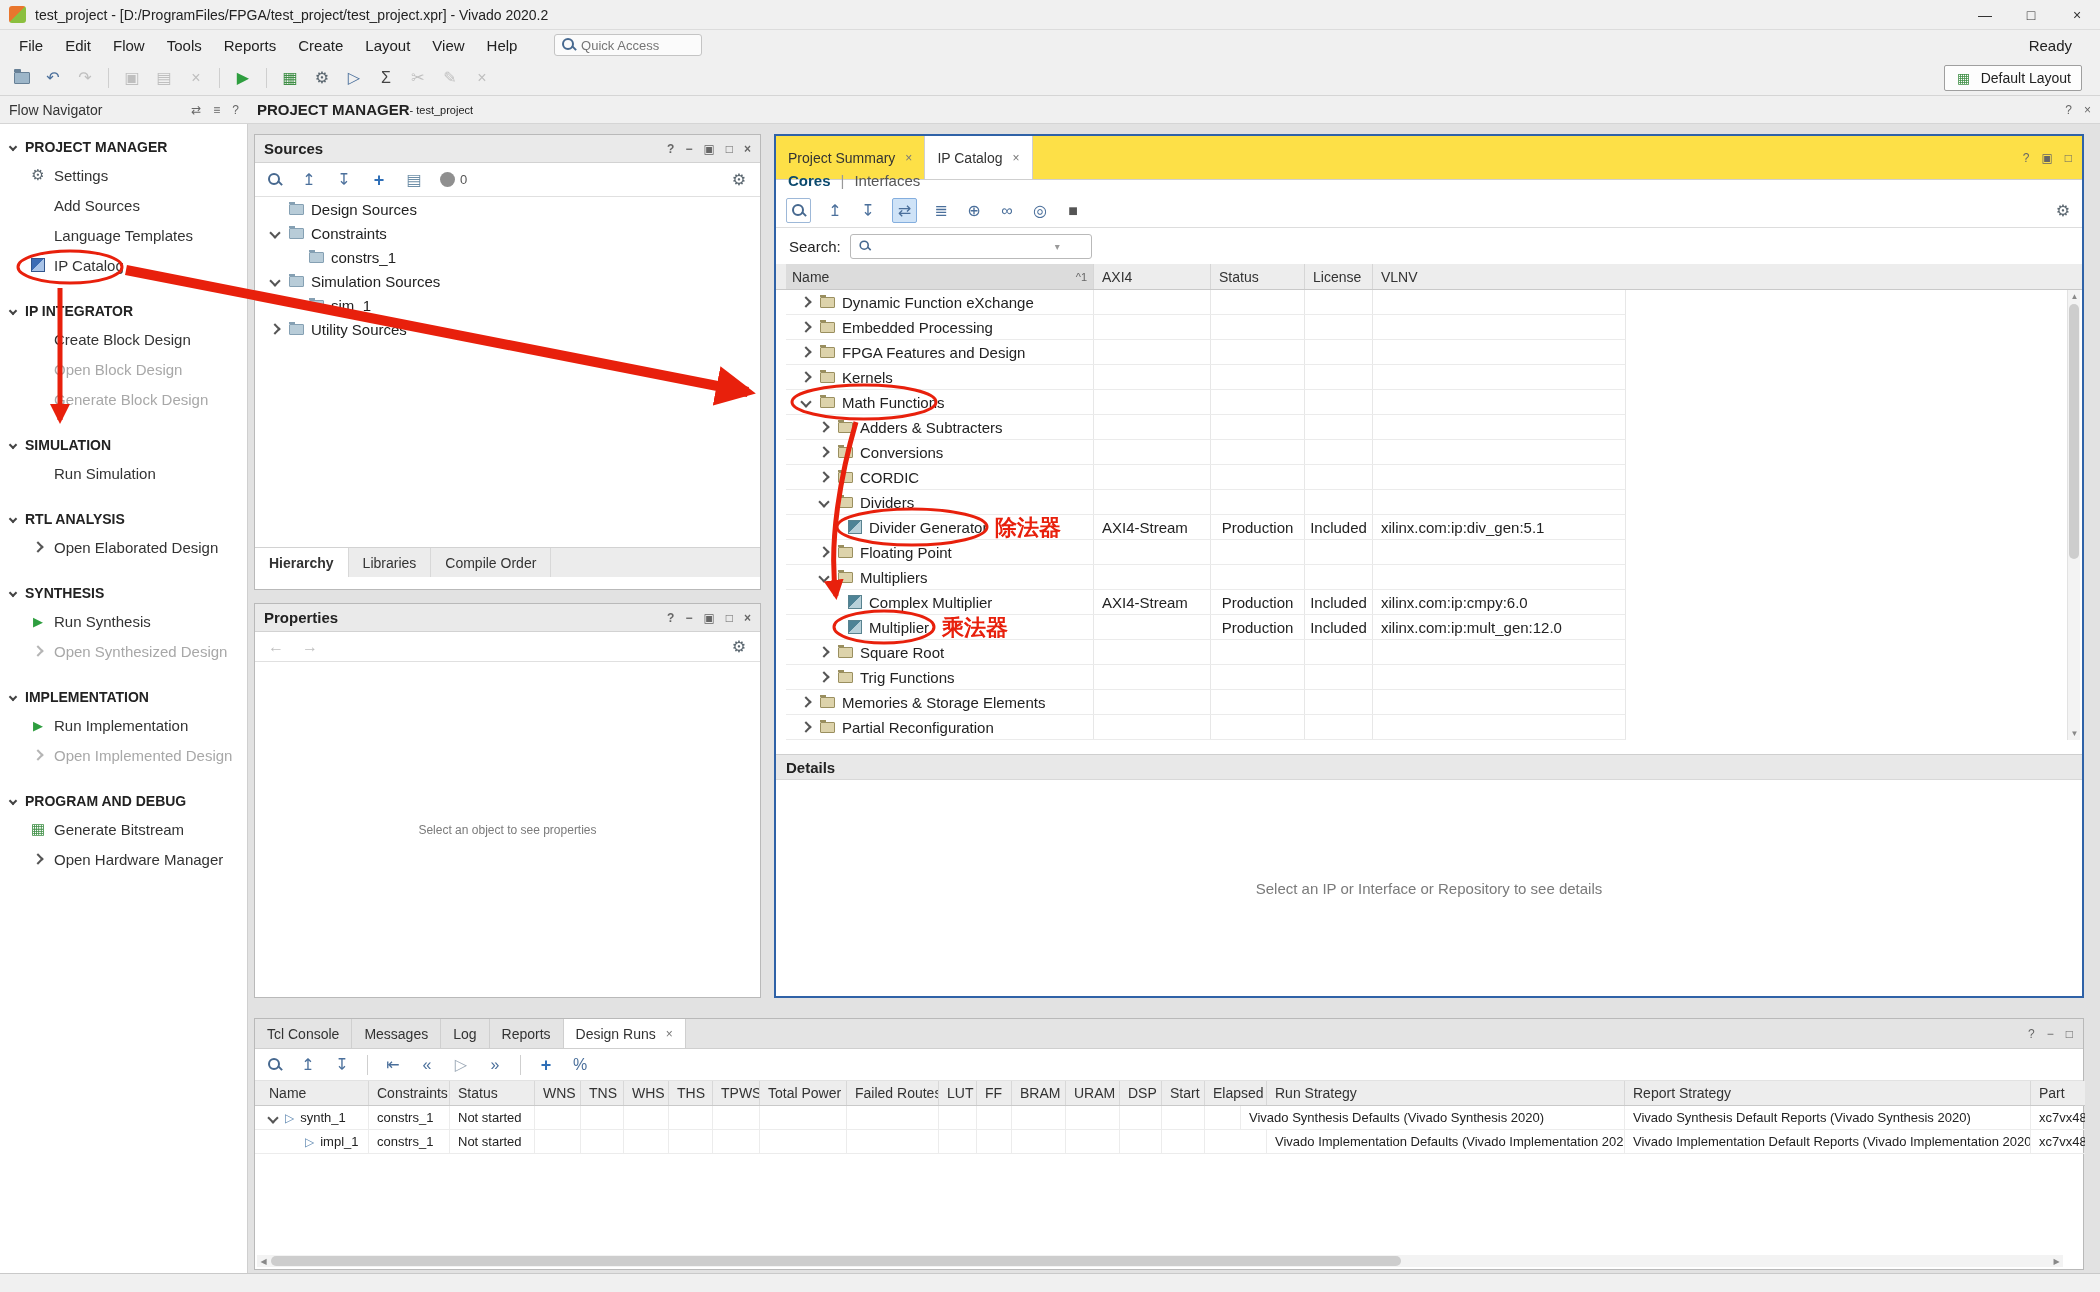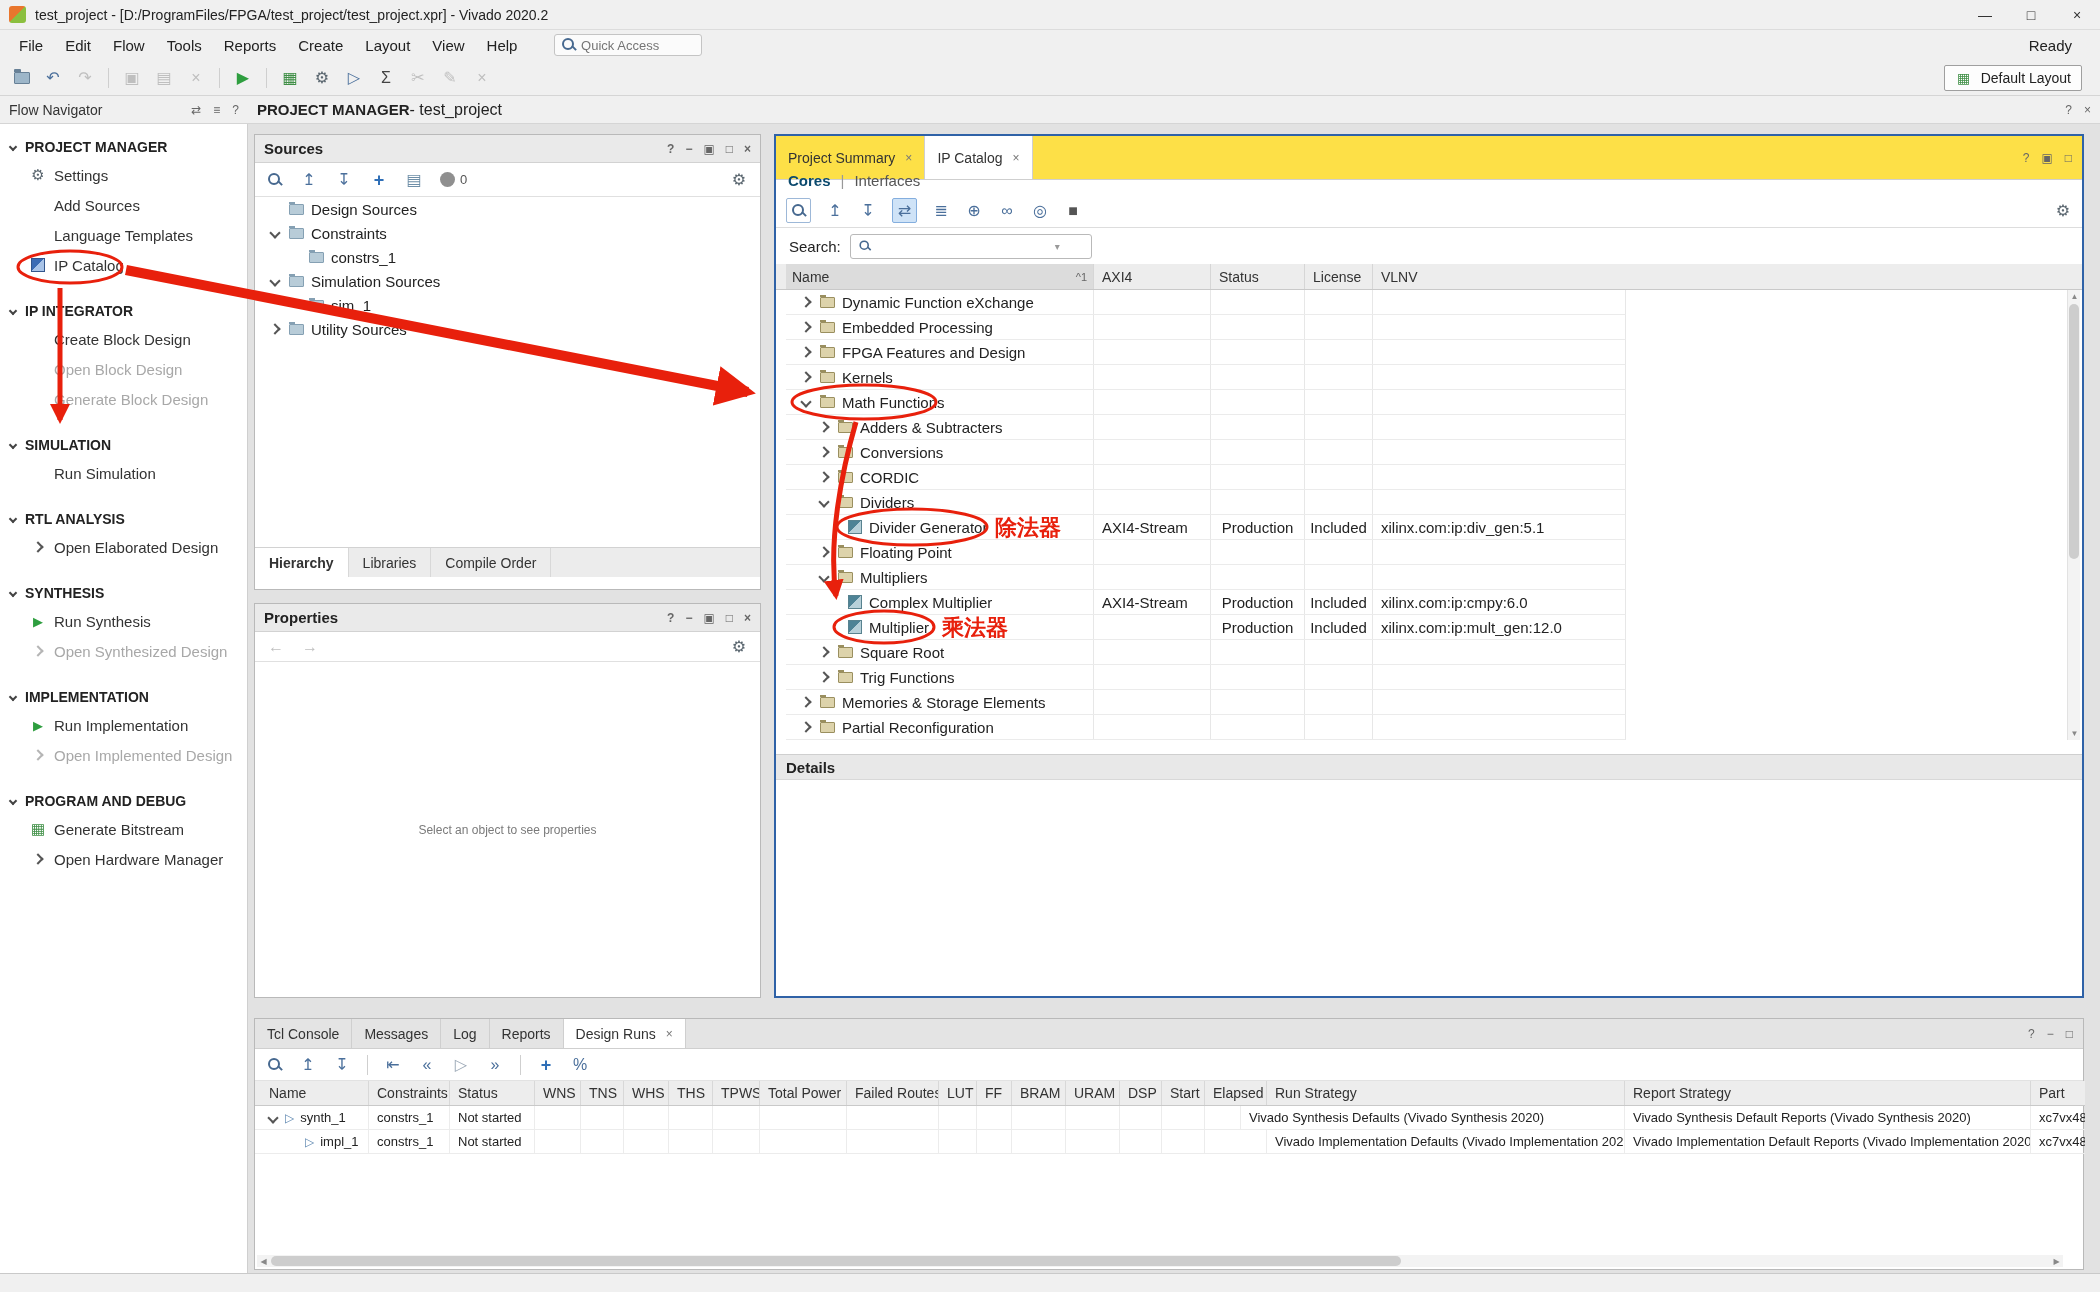--- a/index.html
+++ b/index.html
@@ -192,21 +192,21 @@
 <div class="subhead subhead-left">
   <span>Flow Navigator</span>
   <div class="sh-icons" id="fnhicons">
       <span>⇄</span>
       <span>≡</span>
       <span>?</span>
     </div>
 </div>
 <div class="subhead subhead-right">
   <span style="font-weight:bold;font-size:15px">PROJECT MANAGER</span>
-  <span style="font-size:16px"> - test_project</span>
+  <span style="font-size:11px"> - test_project</span>
   <div class="sh-icons">
     <span>?</span>
     <span>×</span>
   </div>
 </div>
 
 <div class="workspace"></div>
 <div class="sidebar" id="sidebar">
     <div class="fn-section first">
       <div class="fn-header">
@@ -709,20 +709,21 @@
         </div>
       </div>
     <div class="vscroll">
       <div class="varrow" style="top:0">▲</div>
       <div class="vthumb"></div>
       <div class="varrow" style="bottom:0">▼</div>
     </div>
     <div class="detbar">
       <span>Details</span>
     </div>
+    <div class="detbody">Select an IP or Interface or Repository to see details</div>
   </div>
 </div>
 
 <div class="panel" id="results">
   <div class="rtabs" id="rtabs">
       <div class="iptab">
         <span>Tcl Console</span>
       </div>
       <div class="iptab">
         <span>Messages</span>

